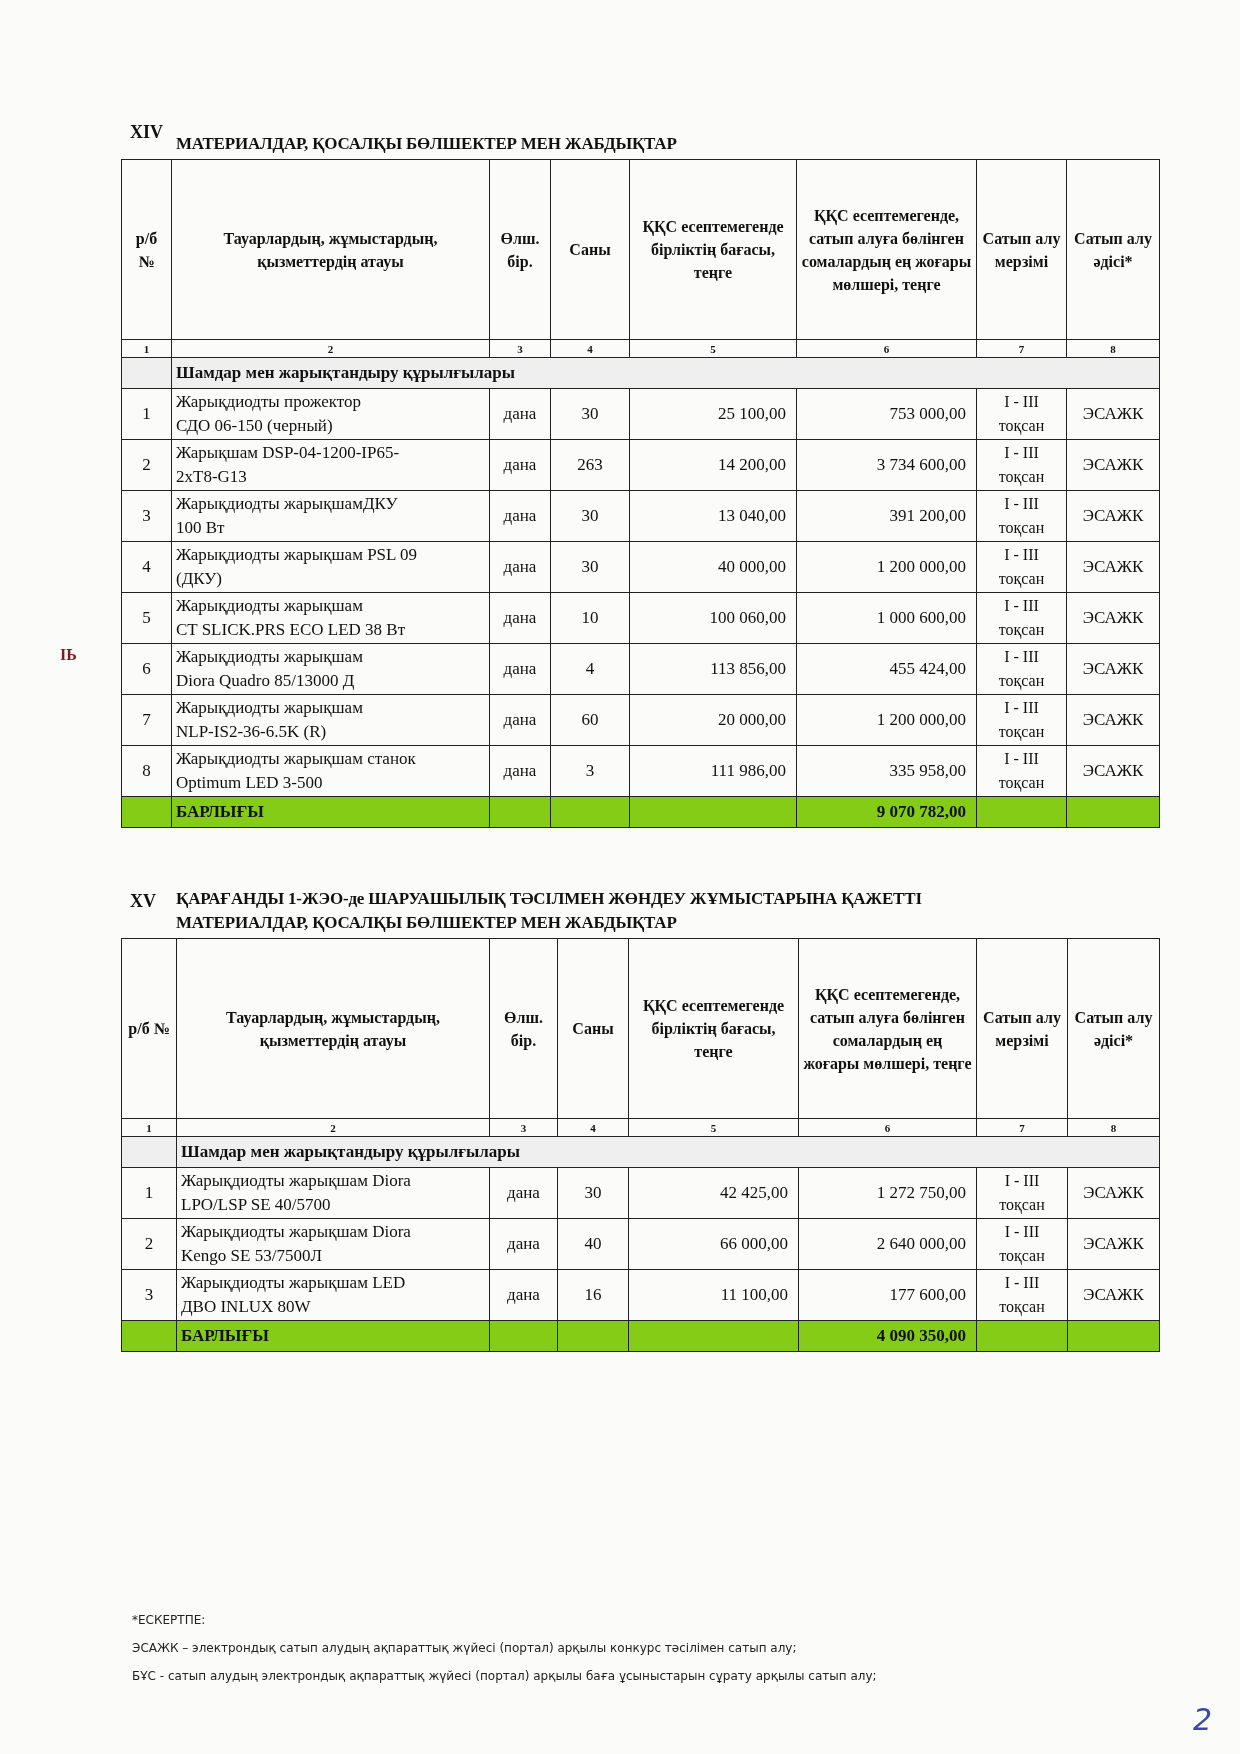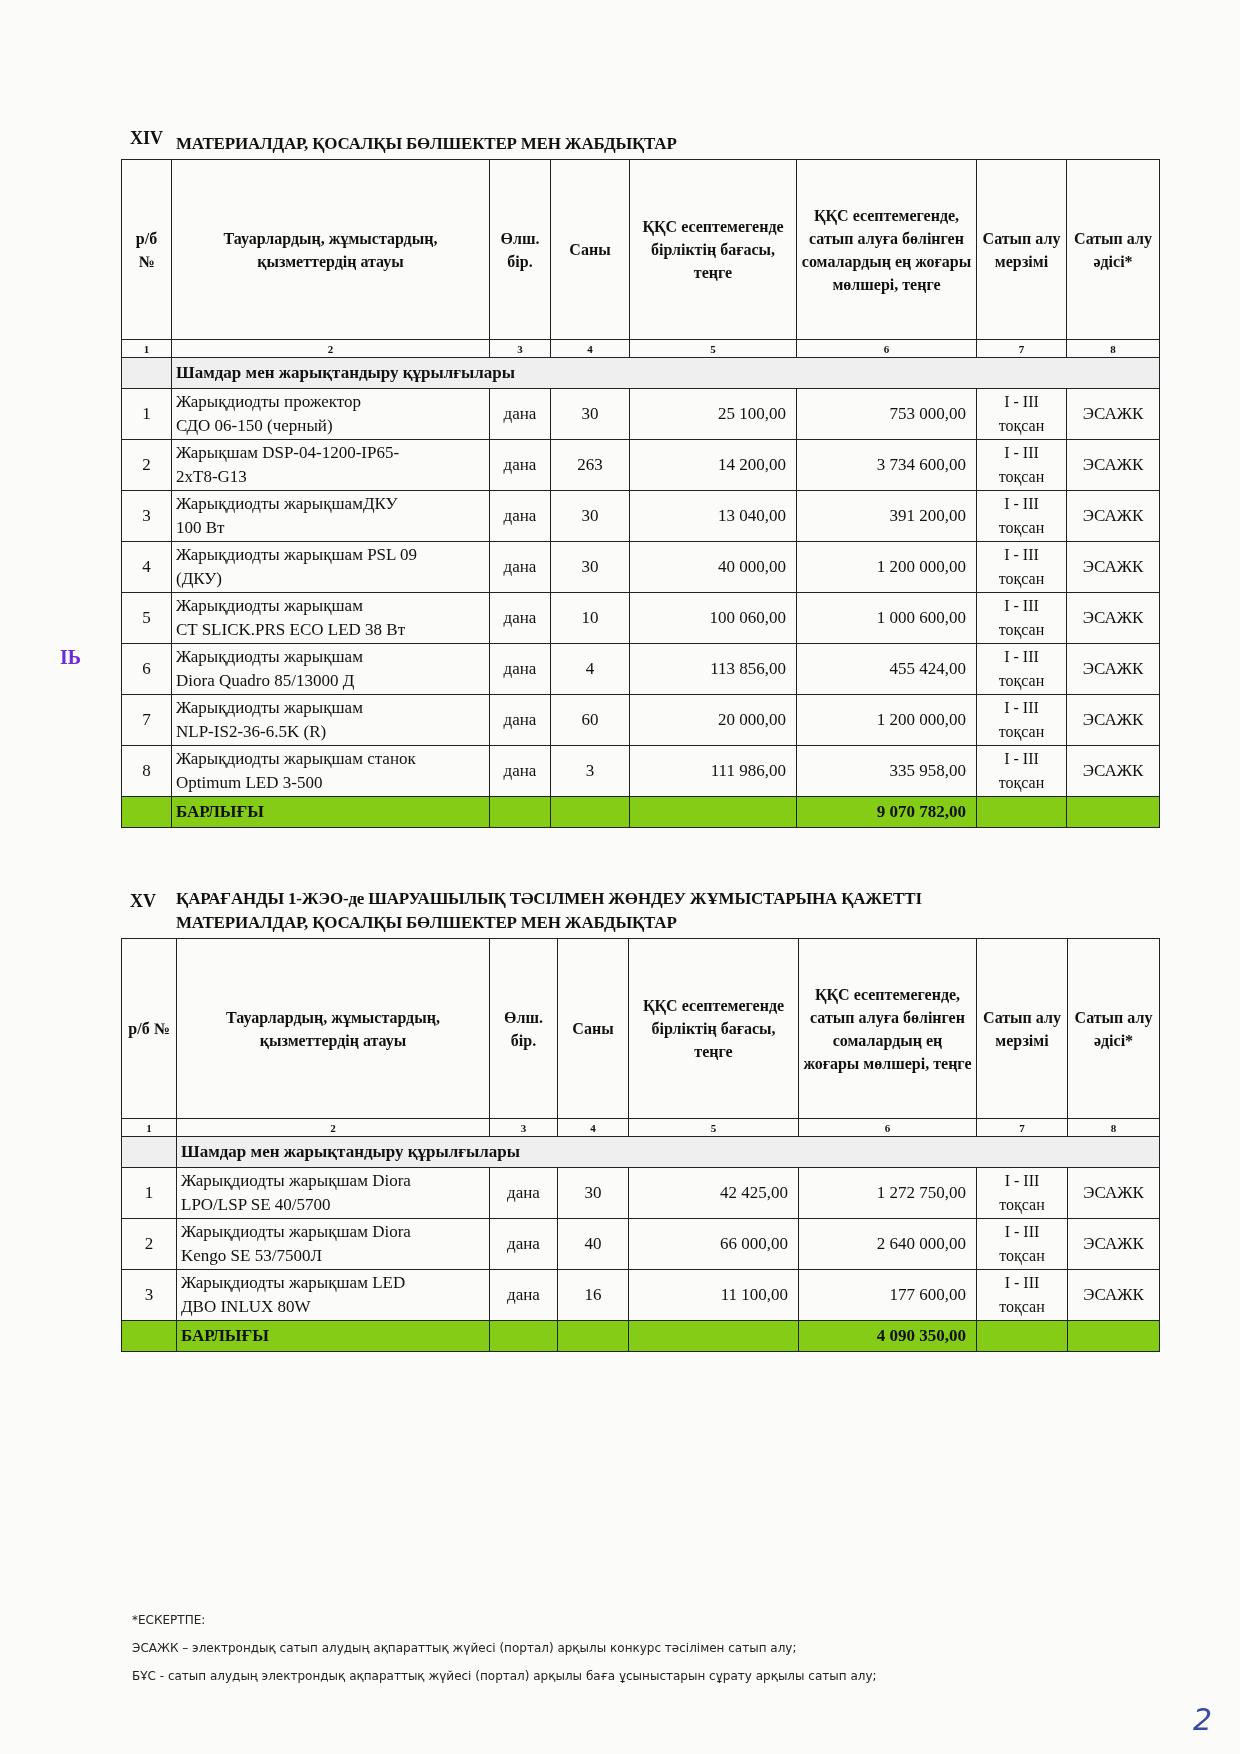--- a/index.html
+++ b/index.html
@@ -19,29 +19,29 @@
   .colnum td { font-weight:bold; font-size:11px; text-align:center; height:17px; padding:0; }
   .cat td { background:#efefef; font-weight:bold; font-size:17px; height:30px; }
   .row td { height:50px; line-height:24px; }
   .c { text-align:center; }
   .r { text-align:right; padding-right:10px !important; }
   .name { text-align:left; line-height:24px;margin-top:24px; }
   .term { text-align:center; font-size:16px; line-height:24px; }
   .total td { background:#84cc16; height:30px; font-weight:bold; }
   .footnote { position:absolute; left:132px; top:1606px; font-family:"DejaVu Sans", sans-serif; font-size:12px; line-height:28px; color:#222; }
   .page-num { position:absolute; left:1193px; top:1702px; font-family:"DejaVu Sans", sans-serif; font-size:30px; color:#3a4aa8; font-style:italic; }
-  .hole-mark { position:absolute; left:60px; top:646px; font-size:20px; font-weight:bold; color:#6d28d9; }
+  .hole-mark { position:absolute; left:60px; top:646px; font-size:16px; font-weight:bold; color:#7f1d1d; }
 </style>
 </head>
 <body>
 
 <div class="hole-mark">ІЬ</div>
 
 <div class="section-head" style="top:108px;">
-  <div class="roman" style="top:20px;">XIV</div>
+  <div class="roman" style="top:14px;">XIV</div>
   <div class="title" style="top:0;margin-top:48px;">ҚАРАҒАНДЫ 3-ЖЭО-да ШАРУАШЫЛЫҚ ТӘСІЛМЕН ЖӨНДЕУ ЖҰМЫСТАРЫНА ҚАЖЕТТІ</div>
   <div class="title" style="top:24px;">МАТЕРИАЛДАР, ҚОСАЛҚЫ БӨЛШЕКТЕР МЕН ЖАБДЫҚТАР</div>
 </div>
 
 <table class="proc" style="top:159px; width:1038px;">
   <colgroup>
     <col style="width:50px">
       <col style="width:318px">
       <col style="width:61px">
       <col style="width:79px">

